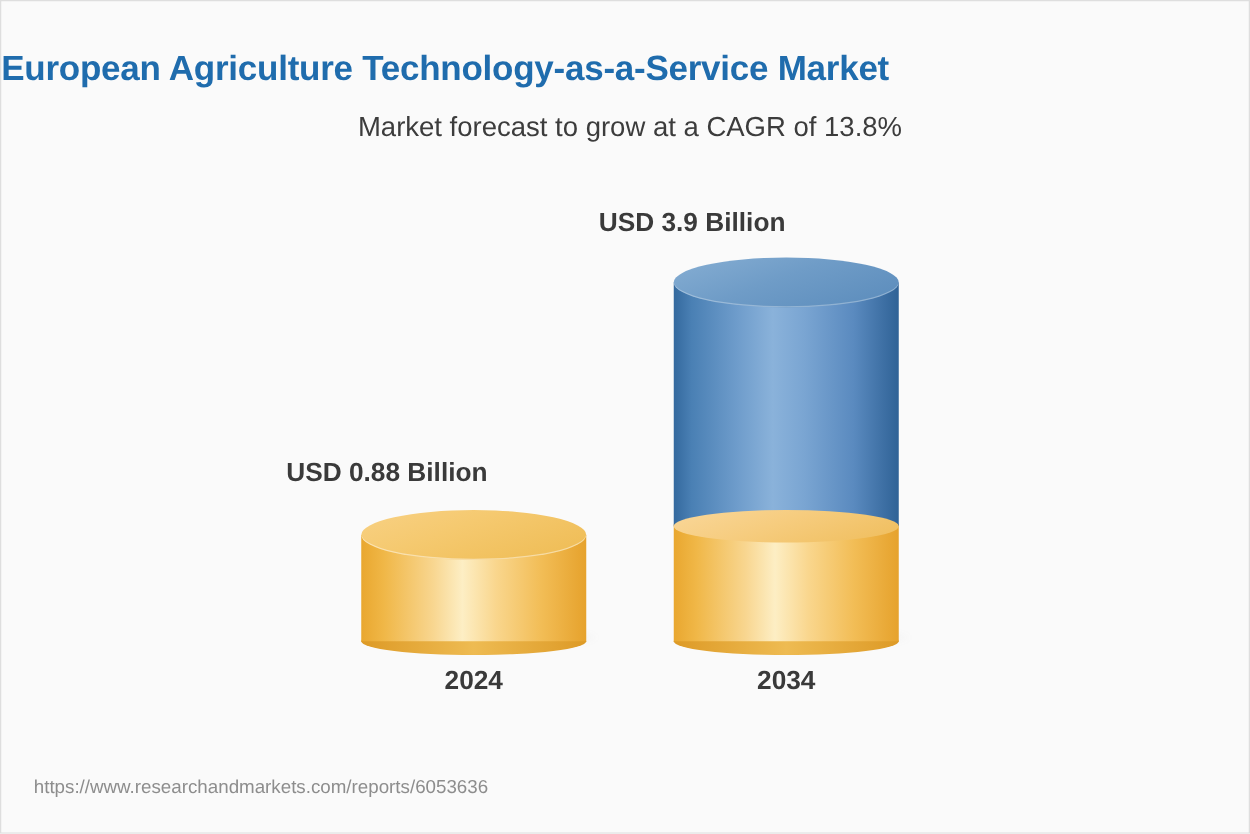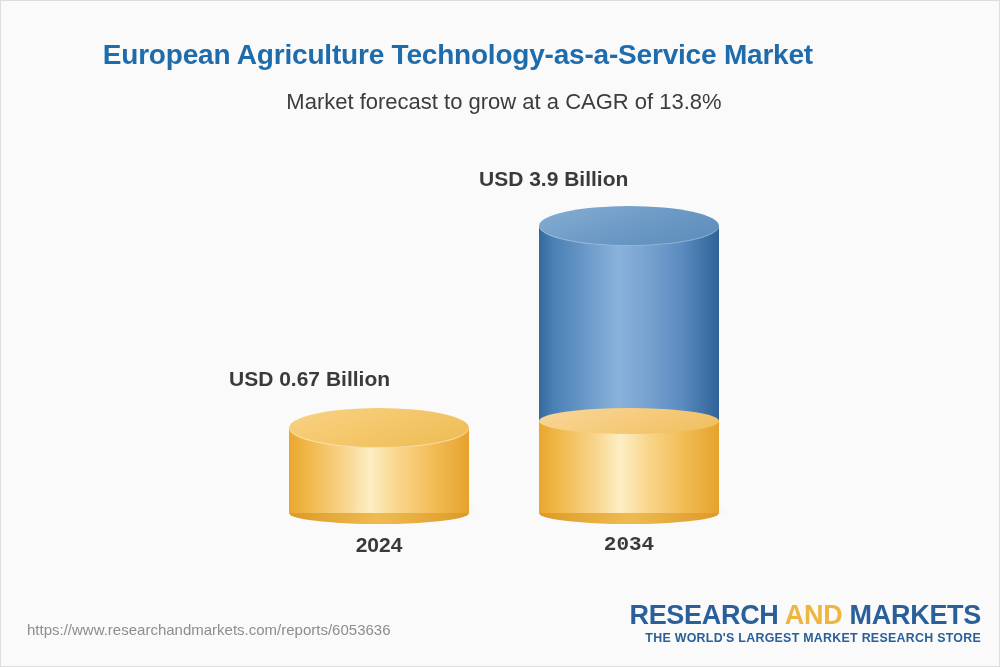--- a/index.html
+++ b/index.html
@@ -19,21 +19,21 @@
     border: 1px solid #dedede;
     overflow: hidden;
   }
 
   
   .title {
     position: absolute;
     left: 0;
     top: 38px;
     width: 812px;
-    text-align: right;
+    text-align: left;
     font-size: 28px;
     font-weight: bold;
     color: #1f6cad;
     letter-spacing: -0.2px;
   }
   .subtitle {
     position: absolute;
     left: 3px;
     top: 88px;
     width: 1000px;
@@ -66,21 +66,21 @@
   .year-label {
     position: absolute;
     font-size: 21px;
     font-weight: bold;
     color: #3a3a3a;
     text-align: center;
     white-space: nowrap;
     top: 532px;
   }
   .year-label.left  { left: 232px; width: 292px; text-align: center; }
-  .year-label.right { left: 482px; width: 292px; font-family: Liberation Mono, monospace; }
+  .year-label.right { left: 482px; width: 292px; }
 
   
   .cylinder {
     position: absolute;
   }
   .cyl-shadow {
     position: absolute;
     left: 14px;
     bottom: -8px;
     width: 176px;
@@ -211,29 +211,23 @@
       <div class="cyl-bottom-cap gold-bottom"></div>
 
       <div class="cyl-body gold-side" style="top:213px; height:94px;"></div>
 
       <div class="cyl-body blue-side" style="top:20px; height:195px;"></div>
 
       <div class="seg-divider" style="top:202px;"></div>
       <div class="cyl-top-cap blue-top" style="top:0px;"></div>
     </div>
 
-    <div class="value-label left">USD 0.67 Billion</div>
+    <div class="value-label left">USD 0.88 Billion</div>
     <div class="value-label right">USD 3.9 Billion</div>
 
     <div class="year-label left">2024</div>
     <div class="year-label right">2034</div>
   </div>
 
   <div class="footer-url">https://www.researchandmarkets.com/reports/6053636</div>
 
-  <div class="logo">
-    <div class="logo-main">
-      <span>RESEARCH</span> <span class="accent">AND</span> <span>MARKETS</span>
-    </div>
-    <div class="logo-tag">THE WORLD'S LARGEST MARKET RESEARCH STORE</div>
-  </div>
 
 </div>
 
 </body></html>

